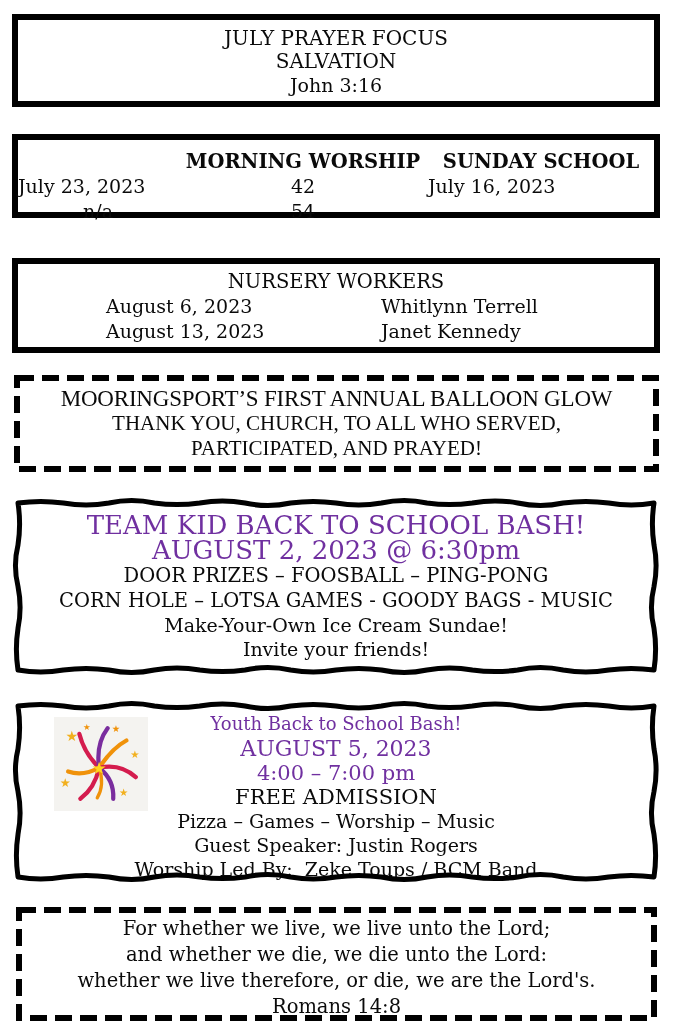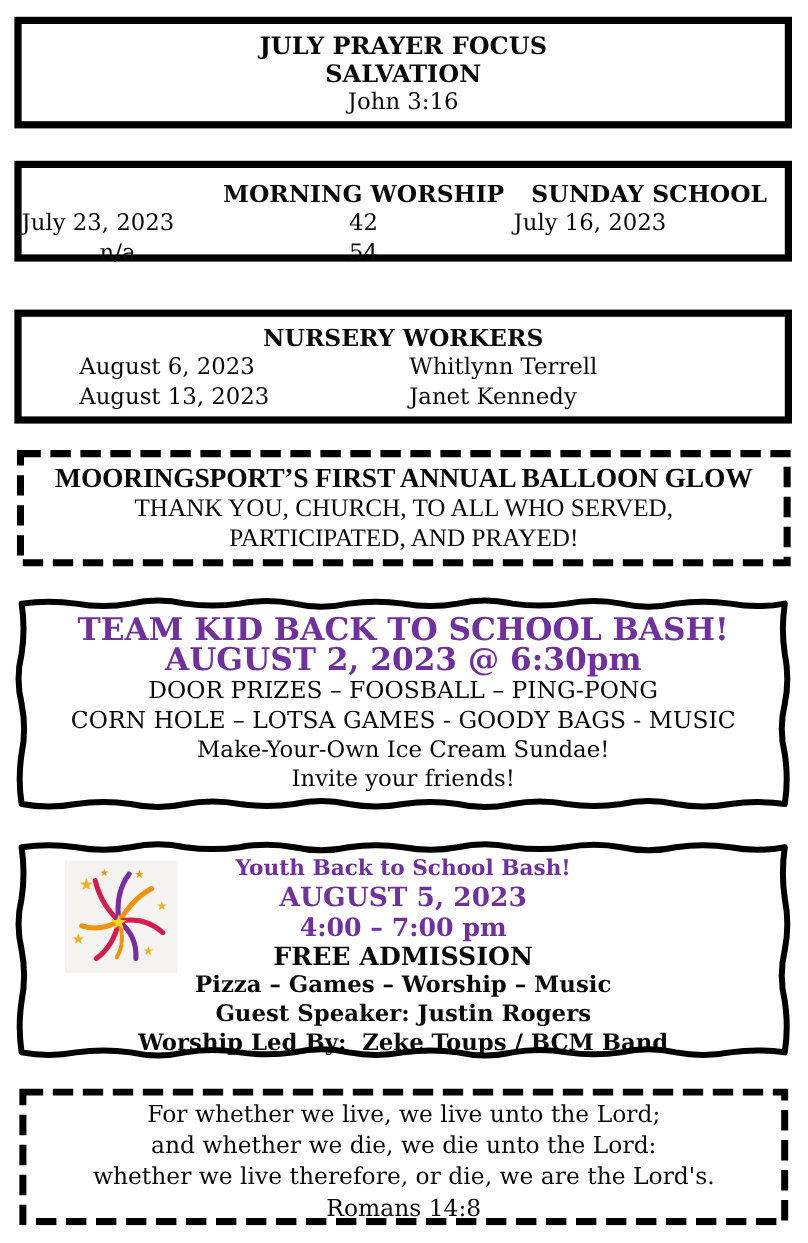--- a/index.html
+++ b/index.html
@@ -1,40 +1,40 @@
 <!DOCTYPE html>
 <html><head>
 <meta charset="utf-8">
 <style>
   html,body{margin:0;padding:0;background:#ffffff;}
   .page{position:relative;width:673px;height:1036px;background:#ffffff;overflow:hidden;
         font-family:"DejaVu Serif", serif;color:#0a0a0a;}
   .box{position:absolute;left:12px;width:648px;box-sizing:border-box;}
   .solid{border:6px solid #000;}
   .c{text-align:center;}
-  .b{font-weight:bold;}
+  .b{font-weight:normal;}
   .purple{color:#7030A0;}
   .pre{white-space:pre-wrap;}
 
   
   #prayer{top:14px;height:93px;padding-top:7px;}
   #prayer .t{font-size:20px;line-height:23px;}
   #prayer .v{font-size:19px;line-height:25px;}
 
   
   #attendance{top:134px;height:84px;padding-top:9px;}
   .att-grid{display:grid;grid-template-columns:160px 250px 1fr;font-size:19px;line-height:25px;}
   .att-grid .hd{font-weight:bold;font-size:19.5px;text-align:center;}
   .att-grid .dt{}
   .att-grid .num{text-align:center;}
 
   
   #nursery{top:258px;height:95px;padding-top:6px;}
   #nursery .t{font-size:19.5px;line-height:24px;}
-  .nur-row{display:grid;grid-template-columns:275px 1fr;padding-left:48px;font-size:19px;line-height:25px;}
+  .nur-row{display:grid;grid-template-columns:275px 1fr;padding-left:88px;font-size:19px;line-height:25px;}
 
   
   #balloon{top:375px;left:14px;width:645px;height:97px;padding-top:11px;
            font-family:"Liberation Serif", serif;}
   #balloon .t{font-size:23px;line-height:25px;letter-spacing:-0.2px;}
   #balloon .l{font-size:21px;line-height:25px;}
 
   
   #teamkid{top:497px;height:179px;padding-top:16px;}
   #teamkid .t{font-size:26px;line-height:25px;}

